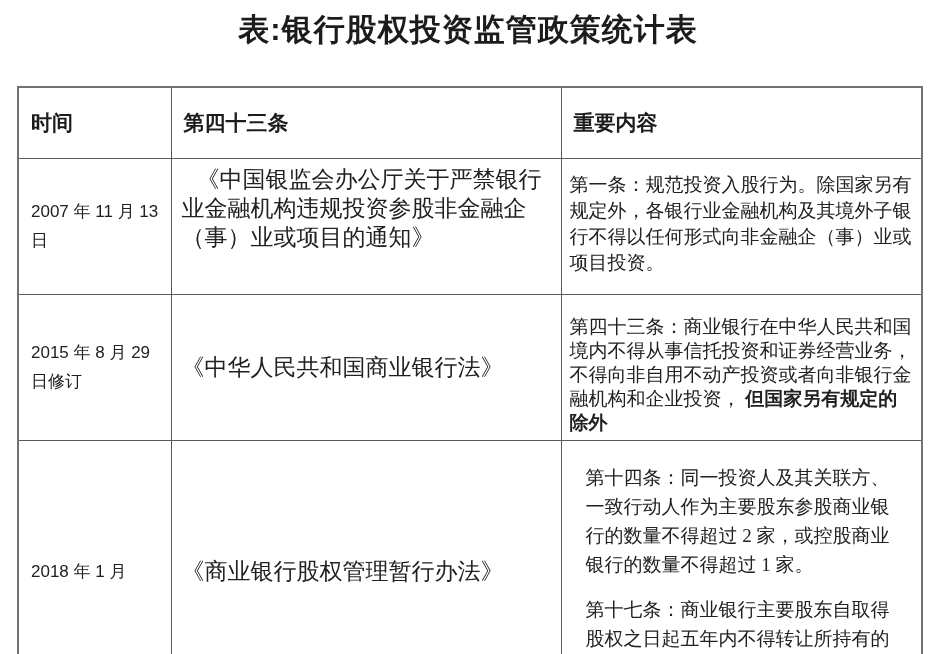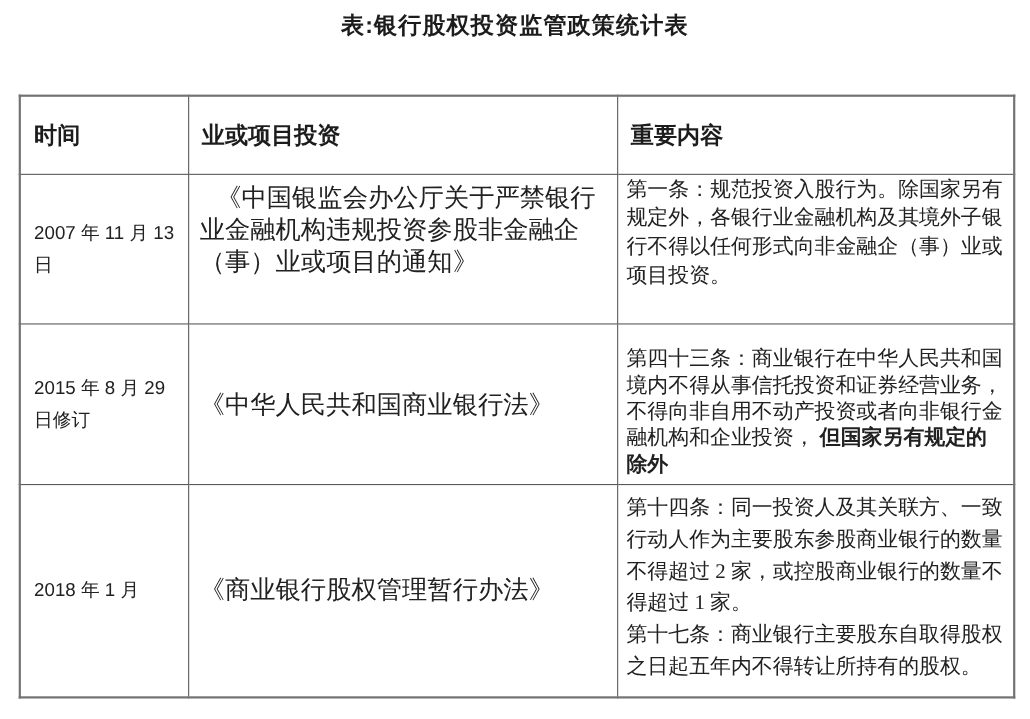--- a/index.html
+++ b/index.html
@@ -15,21 +15,21 @@
     color: #212121;
   }
   .page-title {
     position: absolute;
     top: 9px;
     left: 0;
     width: 100%;
     text-align: center;
     font-family: "Liberation Sans", sans-serif;
     font-weight: bold;
-    font-size: 21px;
+    font-size: 31px;
     letter-spacing: 1px;
     color: #1c1c1c;
   }
   table.policy-table {
     position: absolute;
     left: 17px;
     top: 86px;
     width: 904px;
     border-collapse: collapse;
     table-layout: fixed;
@@ -68,41 +68,41 @@
     padding: 6px 8px 6px 10px;
   }
   td.policy-cell.top { vertical-align: top; }
   td.policy-cell.middle { vertical-align: middle; }
   td.policy-cell .indent-first { text-indent: 15px; }
   td.content-cell {
     font-size: 19px;
     padding: 4px 6px 4px 8px;
     vertical-align: top;
   }
-  tr.row-1 td.content-cell { line-height: 26px; padding-top: 1px; }
+  tr.row-1 td.content-cell { line-height: 26px; padding-top: 13px; }
   tr.row-2 td.content-cell { line-height: 24px; padding-top: 20px; }
   tr.row-3 td.content-cell { line-height: 29px; padding-top: 6px; }
   .bold-run { font-weight: bold; }
-  .content-para { margin: 0; }
+  .content-para { margin: 16px; }
 </style>
 </head>
 <body>
 
 <div class="page-title">表:银行股权投资监管政策统计表</div>
 
 <table class="policy-table">
   <colgroup>
     <col class="c-time">
     <col class="c-policy">
     <col class="c-content">
   </colgroup>
   <tbody>
     <tr class="header-row">
       <th>时间</th>
-      <th>业或项目投资</th>
+      <th>第四十三条</th>
       <th>重要内容</th>
     </tr>
 
     <tr class="row-1">
       <td class="time-cell">2007 年 11 月 13 日</td>
       <td class="policy-cell top">
         <div class="indent-first">《中国银监会办公厅关于严禁银行业金融机构违规投资参股非金融企（事）业或项目的通知》</div>
       </td>
       <td class="content-cell">第一条：规范投资入股行为。除国家另有规定外，各银行业金融机构及其境外子银行不得以任何形式向非金融企（事）业或项目投资。</td>
     </tr>

